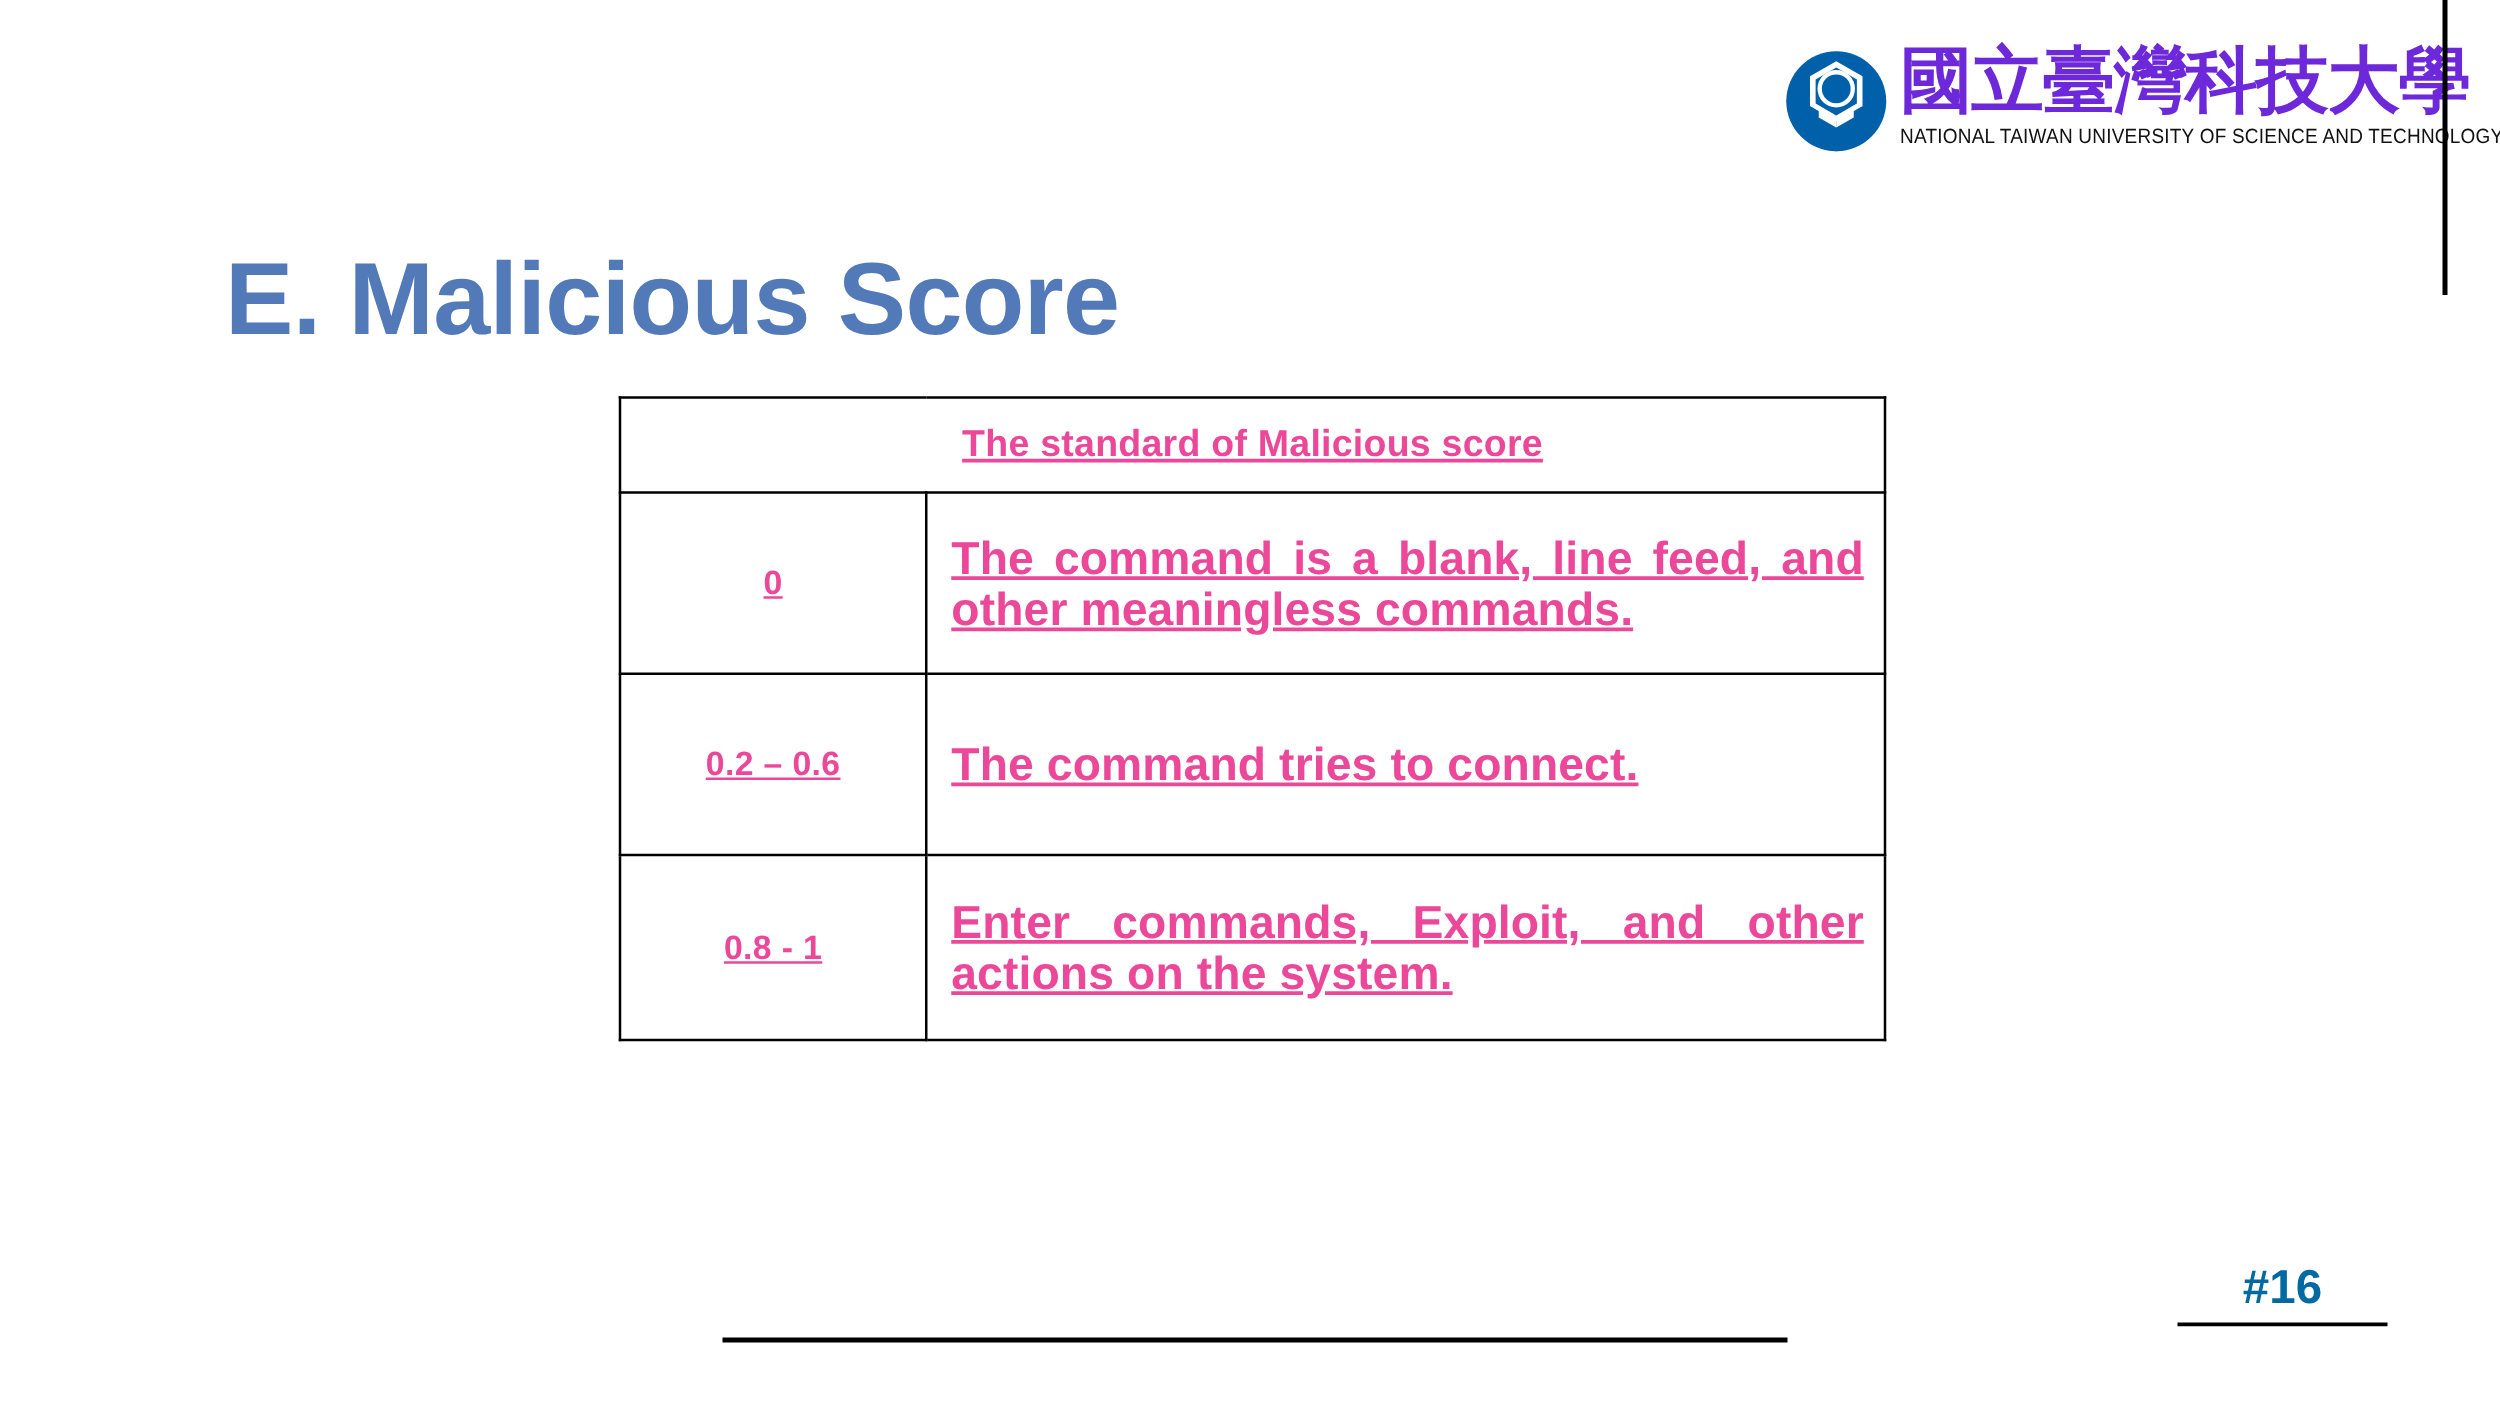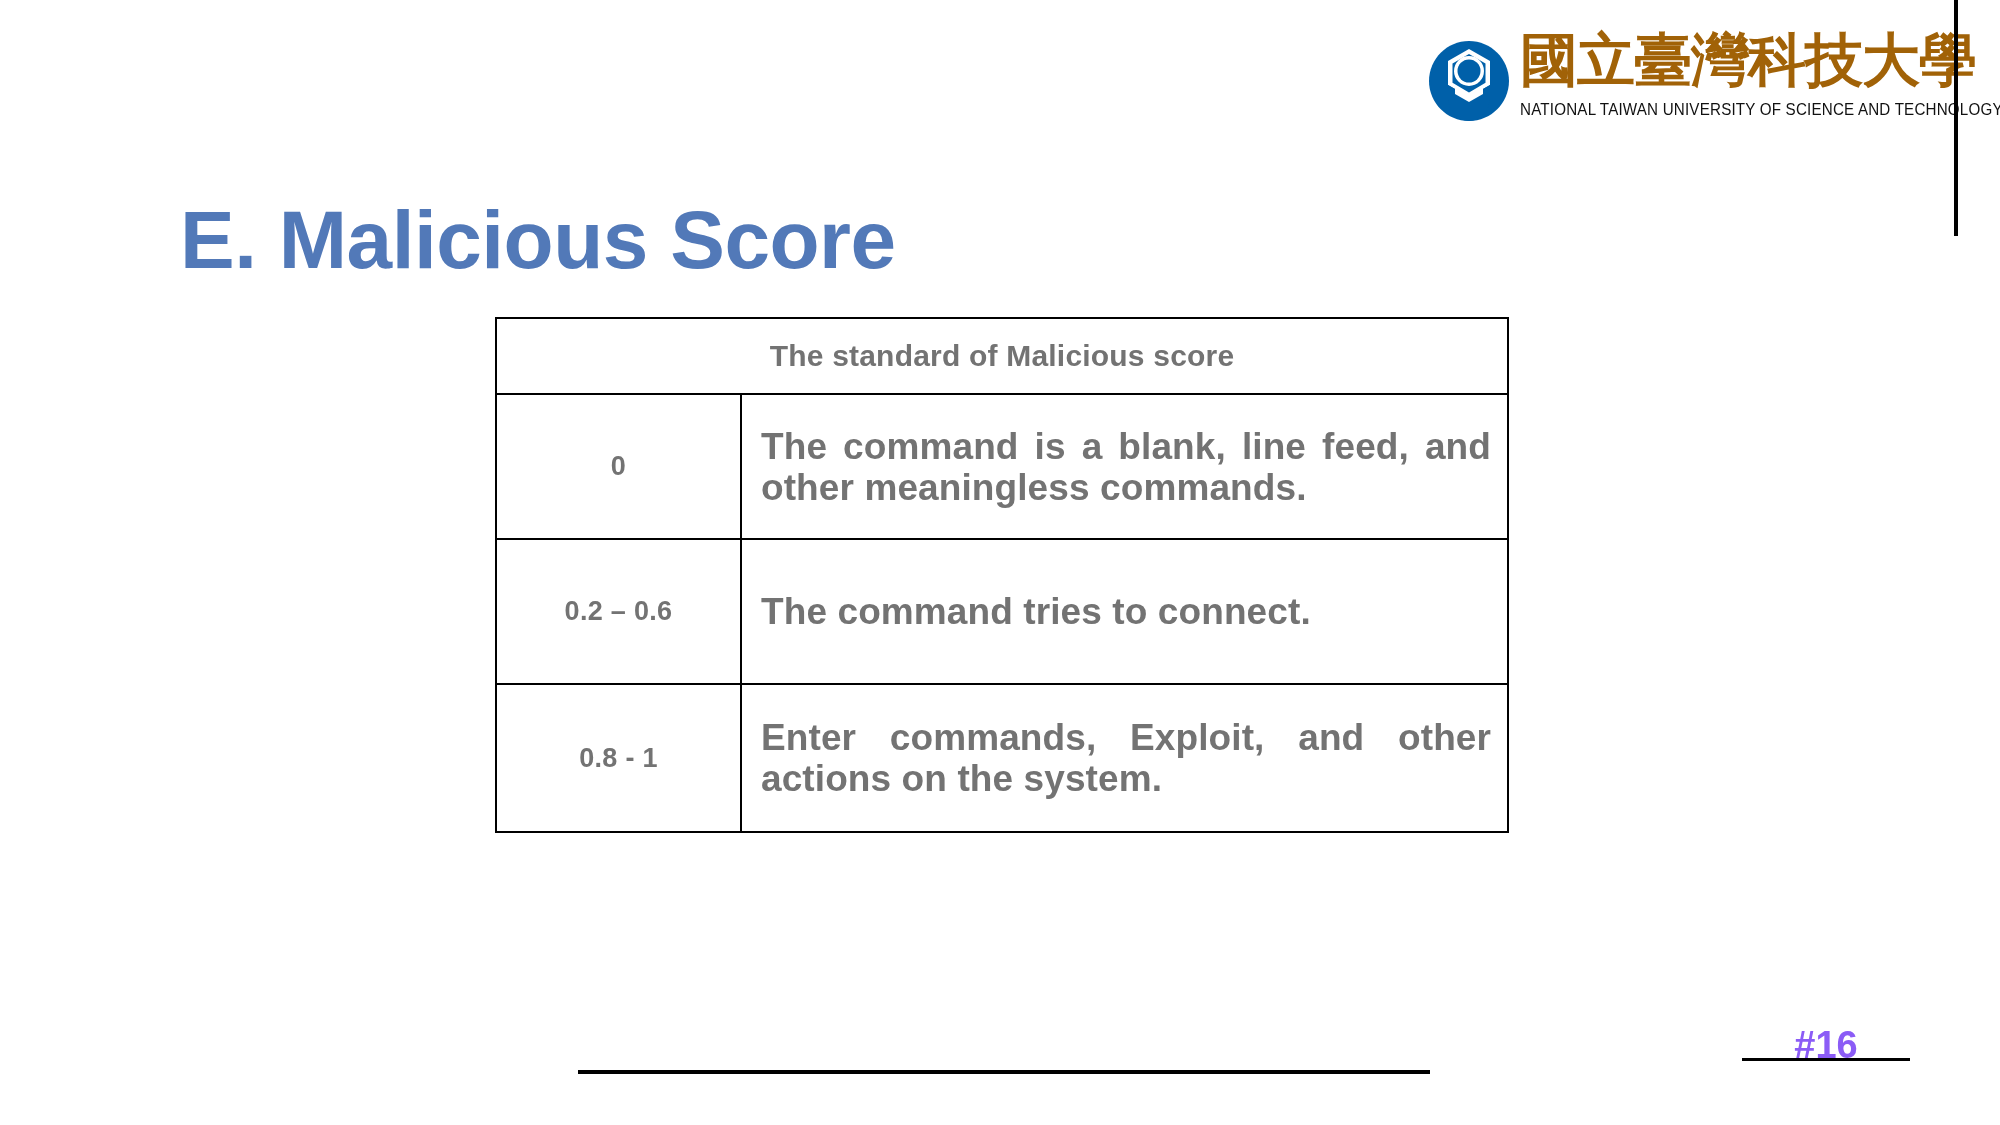--- a/index.html
+++ b/index.html
@@ -33,25 +33,25 @@
     width: 82px;
     height: 82px;
   }
   .logo-text-wrap {
     position: absolute;
     left: 92px;
     top: 4px;
     width: 408px;
   }
   .logo-cn {
-    font-family: Liberation Mono, monospace;
+    font-family: Liberation Serif, serif;
     font-size: 58px;
     line-height: 66px;
     font-weight: 700;
-    color: #a16207;
+    color: #6d28d9;
     letter-spacing: -1px;
     white-space: nowrap;
     text-align: center;
   }
   .logo-en {
     font-family: "Liberation Sans", sans-serif;
     font-size: 16.5px;
     line-height: 20px;
     font-weight: 400;
     color: #111111;
@@ -106,42 +106,42 @@
   .page-number {
     position: absolute;
     left: 1742px;
     top: 1008px;
     width: 168px;
     text-align: center;
     font-family: "Liberation Sans", sans-serif;
     font-size: 38px;
     line-height: 44px;
     font-weight: 700;
-    color: #8b5cf6;
-    margin-top: 15px;
+    color: #0369a1;
   }
 
   
   .std-table {
     position: absolute;
     left: 495px;
     top: 317px;
     width: 1012px;
     border-collapse: collapse;
     table-layout: fixed;
     background: #ffffff;
   }
   .std-table td,
   .std-table th {
     border: 2px solid #000000;
     padding: 0;
     vertical-align: middle;
     font-family: "Liberation Sans", sans-serif;
-    color: #737373;
-    font-weight: 700;
+    color: #ec4899;
+    font-weight: 700;
+    text-decoration: underline;
   }
   .std-table th.table-head {
     height: 74px;
     text-align: center;
     font-size: 30px;
     letter-spacing: 0.2px;
   }
   .col-score {
     width: 245px;
   }

